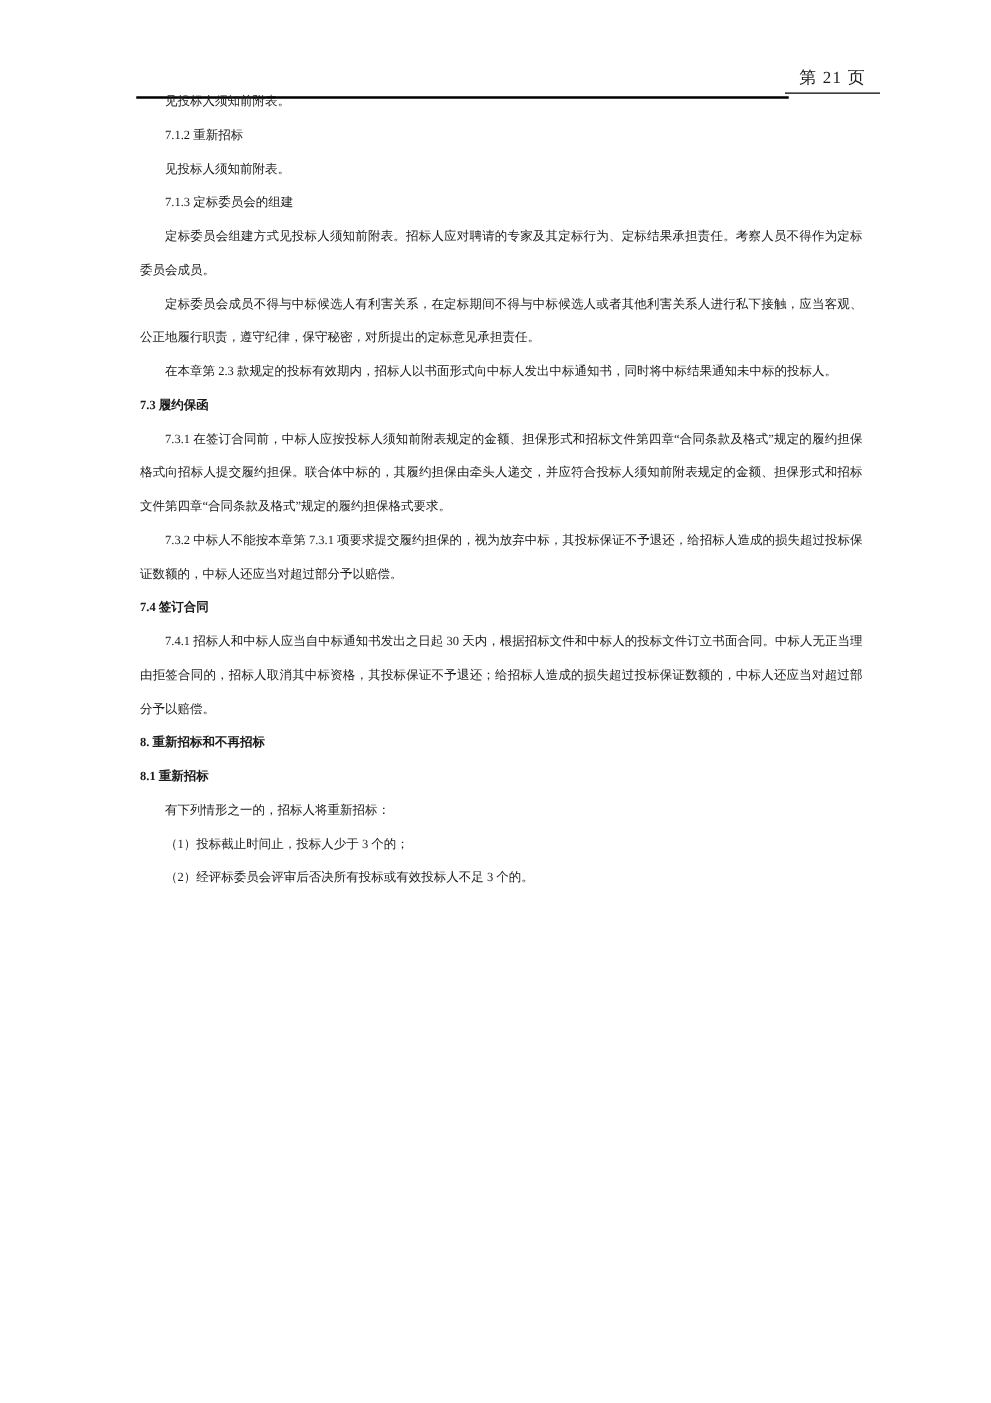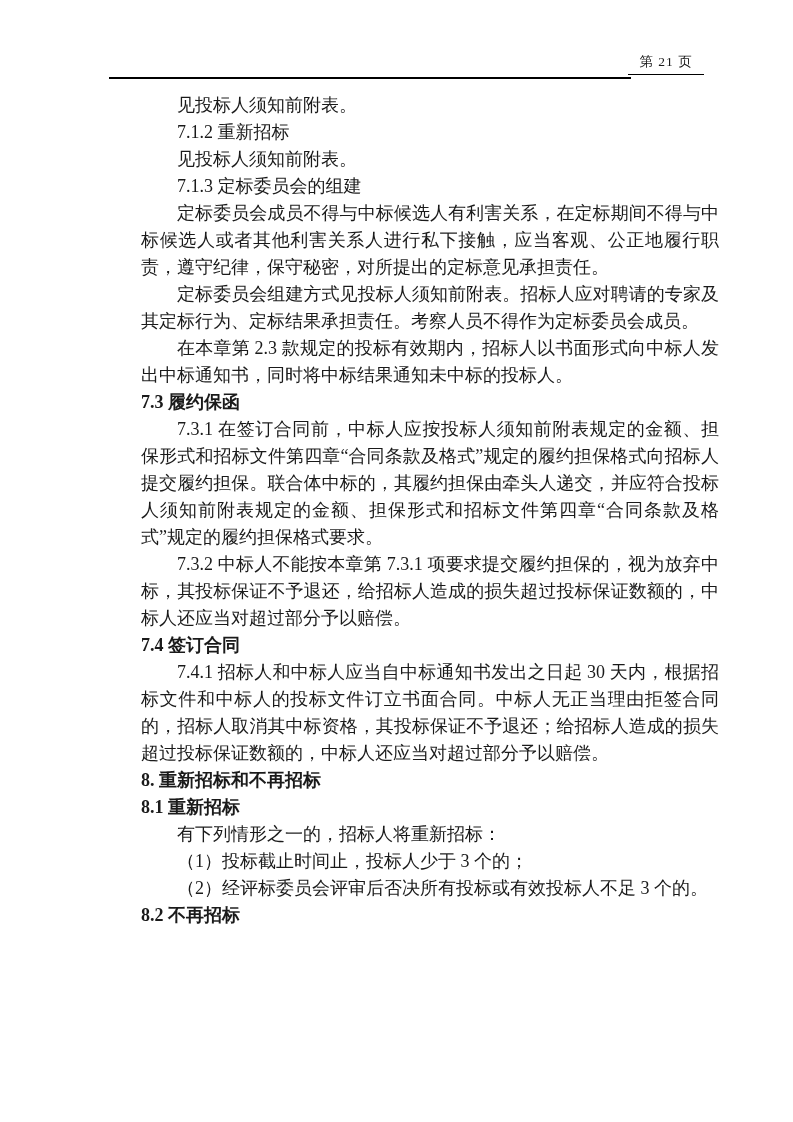--- a/index.html
+++ b/index.html
@@ -31,27 +31,26 @@
     width: 76px;
     font-size: 13.5px;
     letter-spacing: 1px;
     text-align: center;
     border-bottom: 1.5px solid #000000;
     padding-bottom: 3px;
     white-space: nowrap;
   }
   .content {
     position: absolute;
-    top: 92px;
+    top: 68px;
     left: 112px;
     width: 578px;
-    font-size: 18px;
+    font-size: 10px;
     line-height: 27px;
     text-align: justify;
-    margin-left: 29px;
   }
   .content p {
     margin: 0;
     padding: 0;
   }
   .para-body {
     text-indent: 2em;
   }
   .para-heading {
     text-indent: 0;
@@ -62,28 +61,27 @@
 <body>
 
 <div class="page">
   <div class="page-number">第 21 页</div>
   <div class="header-rule"></div>
   <div class="content">
       <p class="para-body">见投标人须知前附表。</p>
       <p class="para-body">7.1.2 重新招标</p>
       <p class="para-body">见投标人须知前附表。</p>
       <p class="para-body">7.1.3 定标委员会的组建</p>
+      <p class="para-body">定标委员会组建方式见投标人须知前附表。招标人应对聘请的专家及其定标行为、定标结果承担责任。考察人员不得作为定标委员会成员。</p>
       <p class="para-body">定标委员会成员不得与中标候选人有利害关系，在定标期间不得与中标候选人或者其他利害关系人进行私下接触，应当客观、公正地履行职责，遵守纪律，保守秘密，对所提出的定标意见承担责任。</p>
-      <p class="para-body">定标委员会组建方式见投标人须知前附表。招标人应对聘请的专家及其定标行为、定标结果承担责任。考察人员不得作为定标委员会成员。</p>
       <p class="para-body">在本章第 2.3 款规定的投标有效期内，招标人以书面形式向中标人发出中标通知书，同时将中标结果通知未中标的投标人。</p>
       <p class="para-heading">7.3 履约保函</p>
       <p class="para-body">7.3.1 在签订合同前，中标人应按投标人须知前附表规定的金额、担保形式和招标文件第四章“合同条款及格式”规定的履约担保格式向招标人提交履约担保。联合体中标的，其履约担保由牵头人递交，并应符合投标人须知前附表规定的金额、担保形式和招标文件第四章“合同条款及格式”规定的履约担保格式要求。</p>
       <p class="para-body">7.3.2 中标人不能按本章第 7.3.1 项要求提交履约担保的，视为放弃中标，其投标保证不予退还，给招标人造成的损失超过投标保证数额的，中标人还应当对超过部分予以赔偿。</p>
       <p class="para-heading">7.4 签订合同</p>
       <p class="para-body">7.4.1 招标人和中标人应当自中标通知书发出之日起 30 天内，根据招标文件和中标人的投标文件订立书面合同。中标人无正当理由拒签合同的，招标人取消其中标资格，其投标保证不予退还；给招标人造成的损失超过投标保证数额的，中标人还应当对超过部分予以赔偿。</p>
       <p class="para-heading">8.  重新招标和不再招标</p>
       <p class="para-heading">8.1 重新招标</p>
       <p class="para-body">有下列情形之一的，招标人将重新招标：</p>
       <p class="para-body">（1）投标截止时间止，投标人少于 3 个的；</p>
       <p class="para-body">（2）经评标委员会评审后否决所有投标或有效投标人不足 3 个的。</p>
-      <p class="para-heading">8.2 不再招标</p>
     </div>
 </div>
 
 </body></html>

